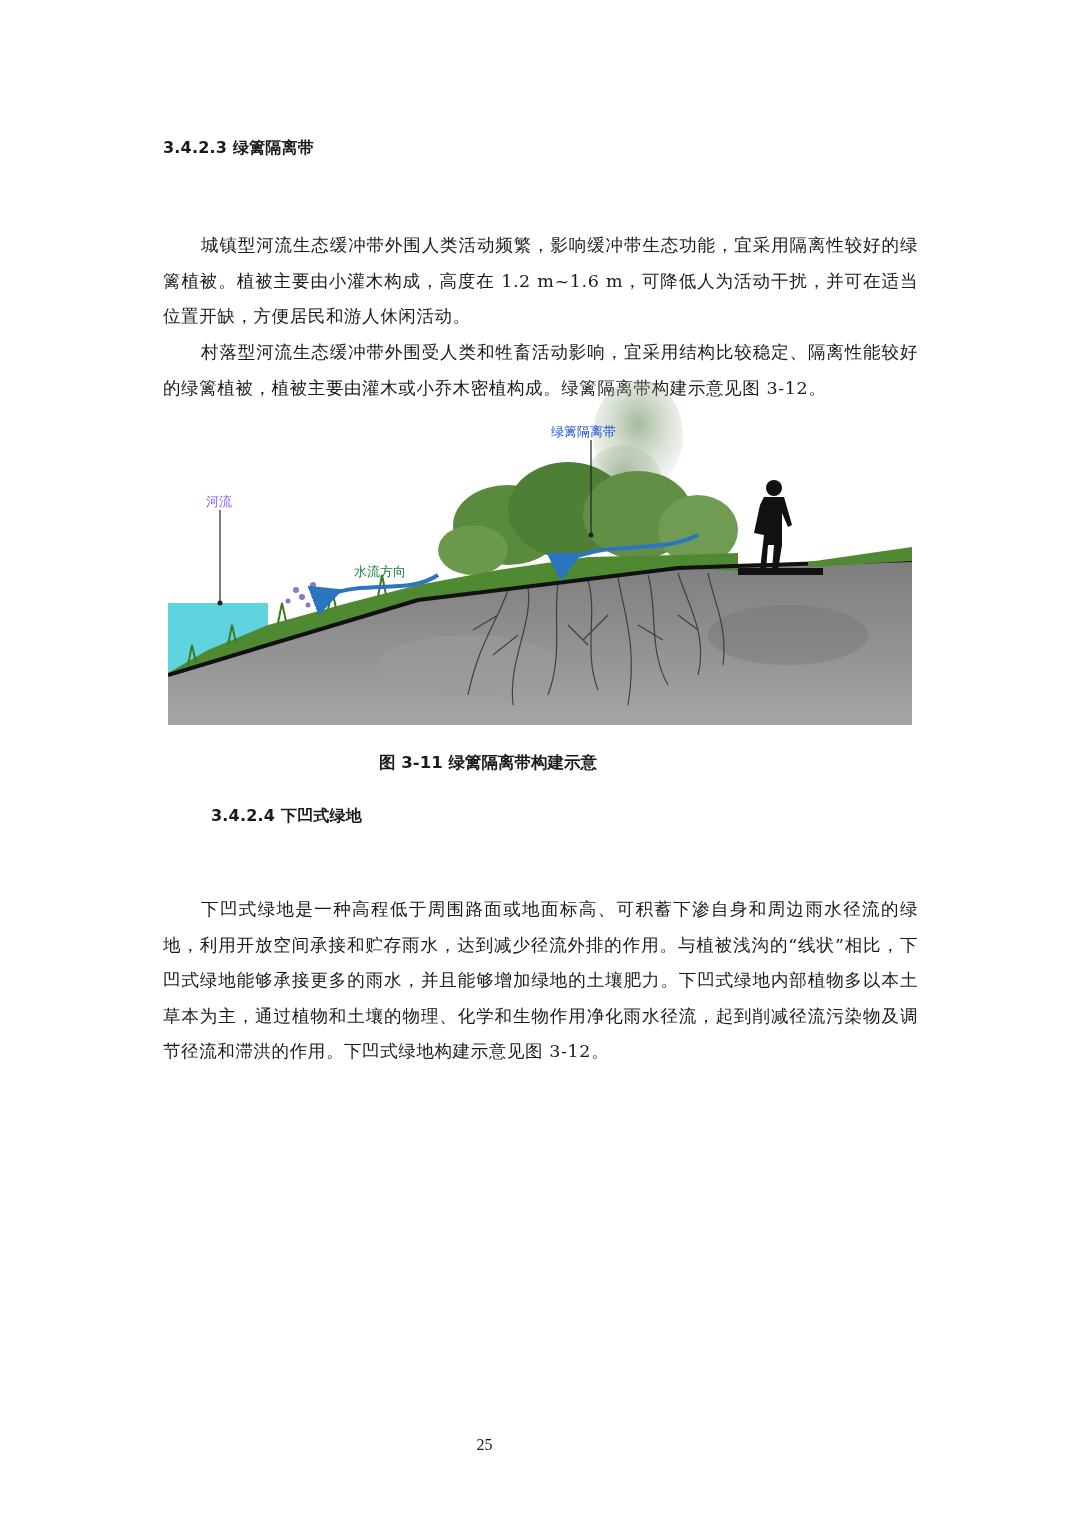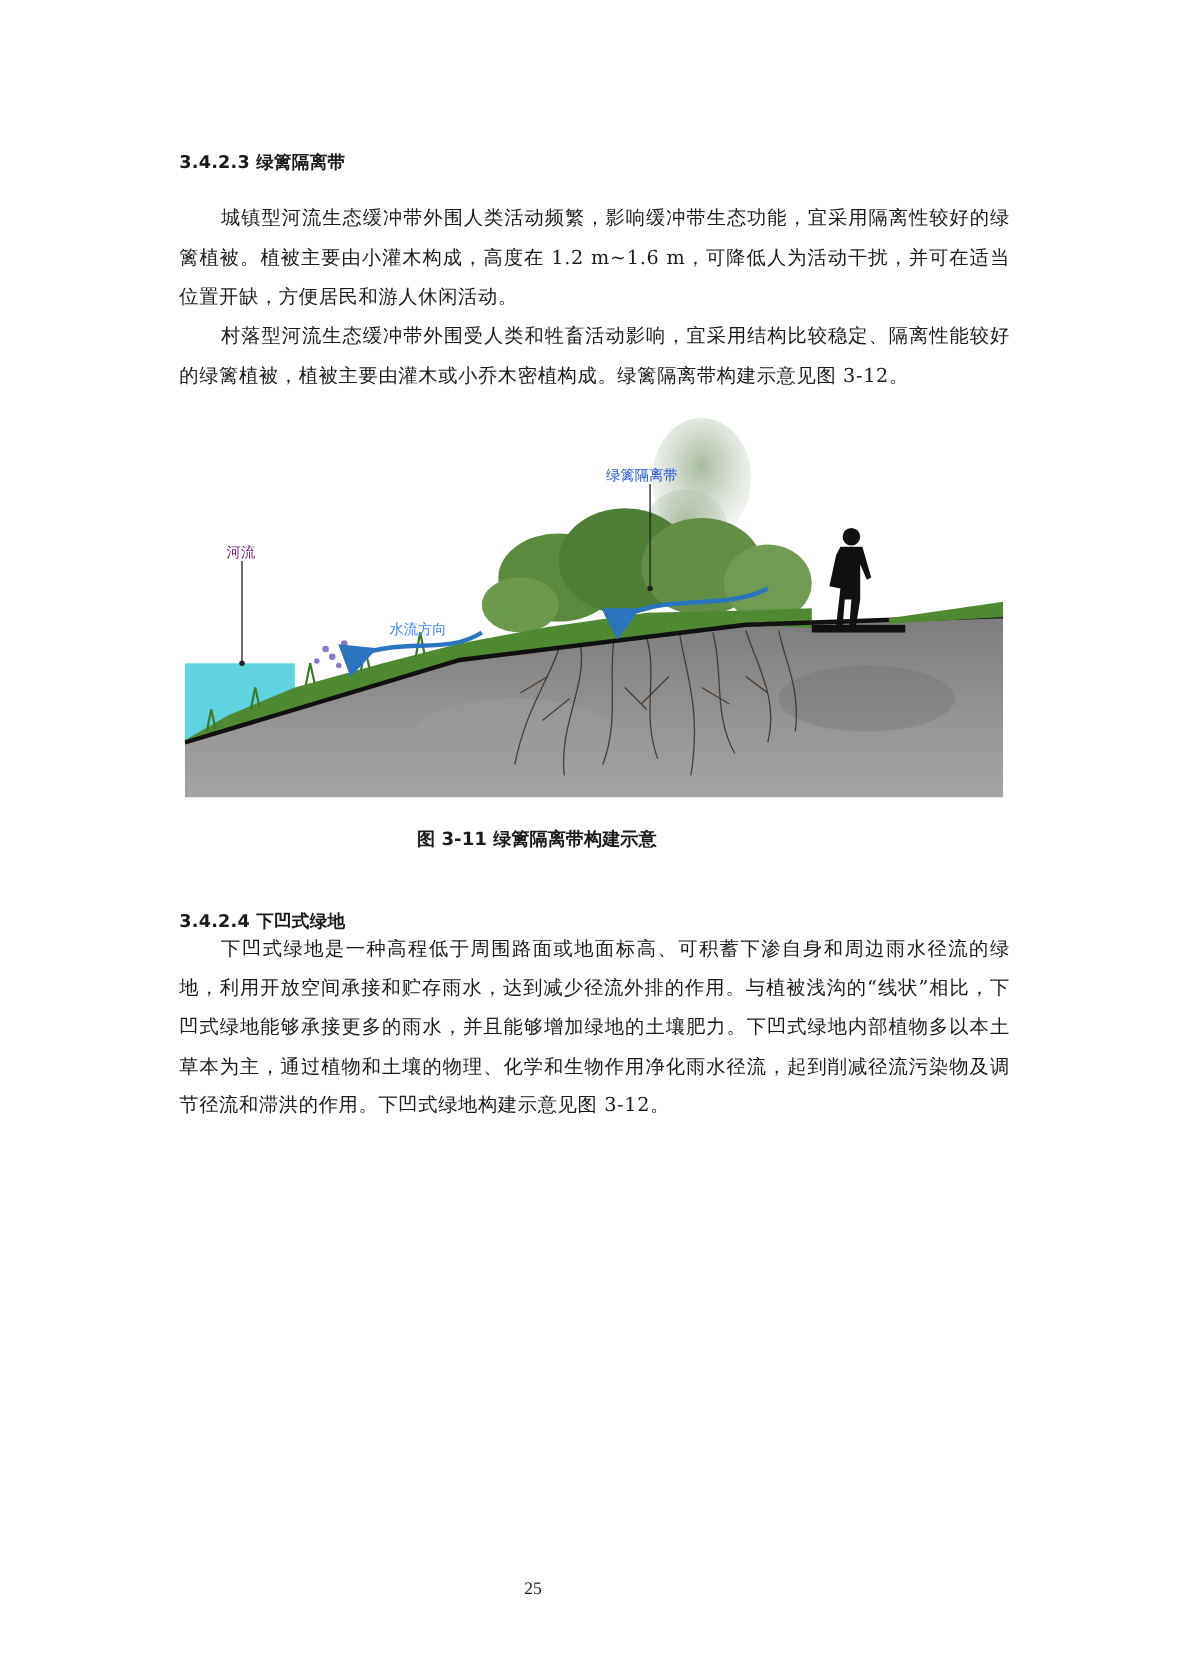--- a/index.html
+++ b/index.html
@@ -1,21 +1,21 @@
 <!DOCTYPE html>
 <html><head>
 <meta charset="utf-8">
 <style>
   html, body { margin: 0; padding: 0; background: #ffffff; }
   body { width: 1080px; height: 1526px; position: relative; overflow: hidden;
          font-family: "DejaVu Serif", "Liberation Serif", serif; color: #1a1a1a; }
   .heading { position: absolute; left: 163px; font-size: 16px; font-weight: bold;
              font-family: "DejaVu Sans", "Liberation Sans", sans-serif; letter-spacing: 0.2px; }
   .para { position: absolute; left: 163px; width: 755px; font-size: 17.5px;
-          line-height: 35.5px; text-align: justify; text-indent: 38px; letter-spacing: 0.6px; }
+          line-height: 35.5px; text-align: justify; text-indent: 38px; letter-spacing: 0.6px; margin-top: 46px; }
   .caption { position: absolute; left: 0; width: 976px; text-align: center; top: 752px;
              font-size: 16.5px; font-weight: bold;
              font-family: "DejaVu Sans", "Liberation Sans", sans-serif; }
   .page-num { position: absolute; left: 0; width: 969px; text-align: center; top: 1436px;
               font-size: 16px; font-family: "Liberation Serif", serif; }
   .figure { position: absolute; left: 168px; top: 375px; width: 744px; height: 350px; }
 </style>
 </head>
 <body>
 
@@ -96,24 +96,24 @@
 
     <path d="M270,200 C240,220 200,205 160,220" stroke="#2a74c0" stroke-width="4" fill="none" marker-end="url(#arrowHead)"></path>
     <path d="M530,160 C490,180 440,165 400,185" stroke="#2a74c0" stroke-width="4" fill="none" marker-end="url(#arrowHead)"></path>
 
     <line x1="52" y1="135" x2="52" y2="228" stroke="#222" stroke-width="1.2"></line>
     <circle cx="52" cy="228" r="2.5" fill="#222"></circle>
     <line x1="423" y1="65" x2="423" y2="160" stroke="#222" stroke-width="1.2"></line>
     <circle cx="423" cy="160" r="2.5" fill="#222"></circle>
   </svg>
 
-  <div style="position:absolute; left:38px; top:118px; font-family:'DejaVu Sans','Liberation Sans',sans-serif; font-size:13px; color:#701a75;">河流</div>
-  <div style="position:absolute; left:186px; top:188px; font-family:'DejaVu Sans','Liberation Sans',sans-serif; font-size:13px; color:#3b82f6;">水流方向</div>
+  <div style="position:absolute; left:38px; top:118px; font-family:'DejaVu Sans','Liberation Sans',sans-serif; font-size:13px; color:#8b5cf6;">河流</div>
+  <div style="position:absolute; left:186px; top:188px; font-family:'DejaVu Sans','Liberation Sans',sans-serif; font-size:13px; color:#15803d;">水流方向</div>
   <div style="position:absolute; left:383px; top:48px; font-family:'DejaVu Sans','Liberation Sans',sans-serif; font-size:13px; color:#1d4ed8;">绿篱隔离带</div>
 </div>
 
 <div class="caption">图 3-11 绿篱隔离带构建示意</div>
 
-<div class="heading" style="top:828px;">3.4.2.4 下凹式绿地</div>
+<div class="heading" style="top:806px;margin-left:48px;">3.4.2.4 下凹式绿地</div>
 
 <div class="para" style="top:846px;">下凹式绿地是一种高程低于周围路面或地面标高、可积蓄下渗自身和周边雨水径流的绿地，利用开放空间承接和贮存雨水，达到减少径流外排的作用。与植被浅沟的“线状”相比，下凹式绿地能够承接更多的雨水，并且能够增加绿地的土壤肥力。下凹式绿地内部植物多以本土草本为主，通过植物和土壤的物理、化学和生物作用净化雨水径流，起到削减径流污染物及调节径流和滞洪的作用。下凹式绿地构建示意见图 3-12。</div>
 
 <div class="page-num">25</div>
 
 </body></html>

